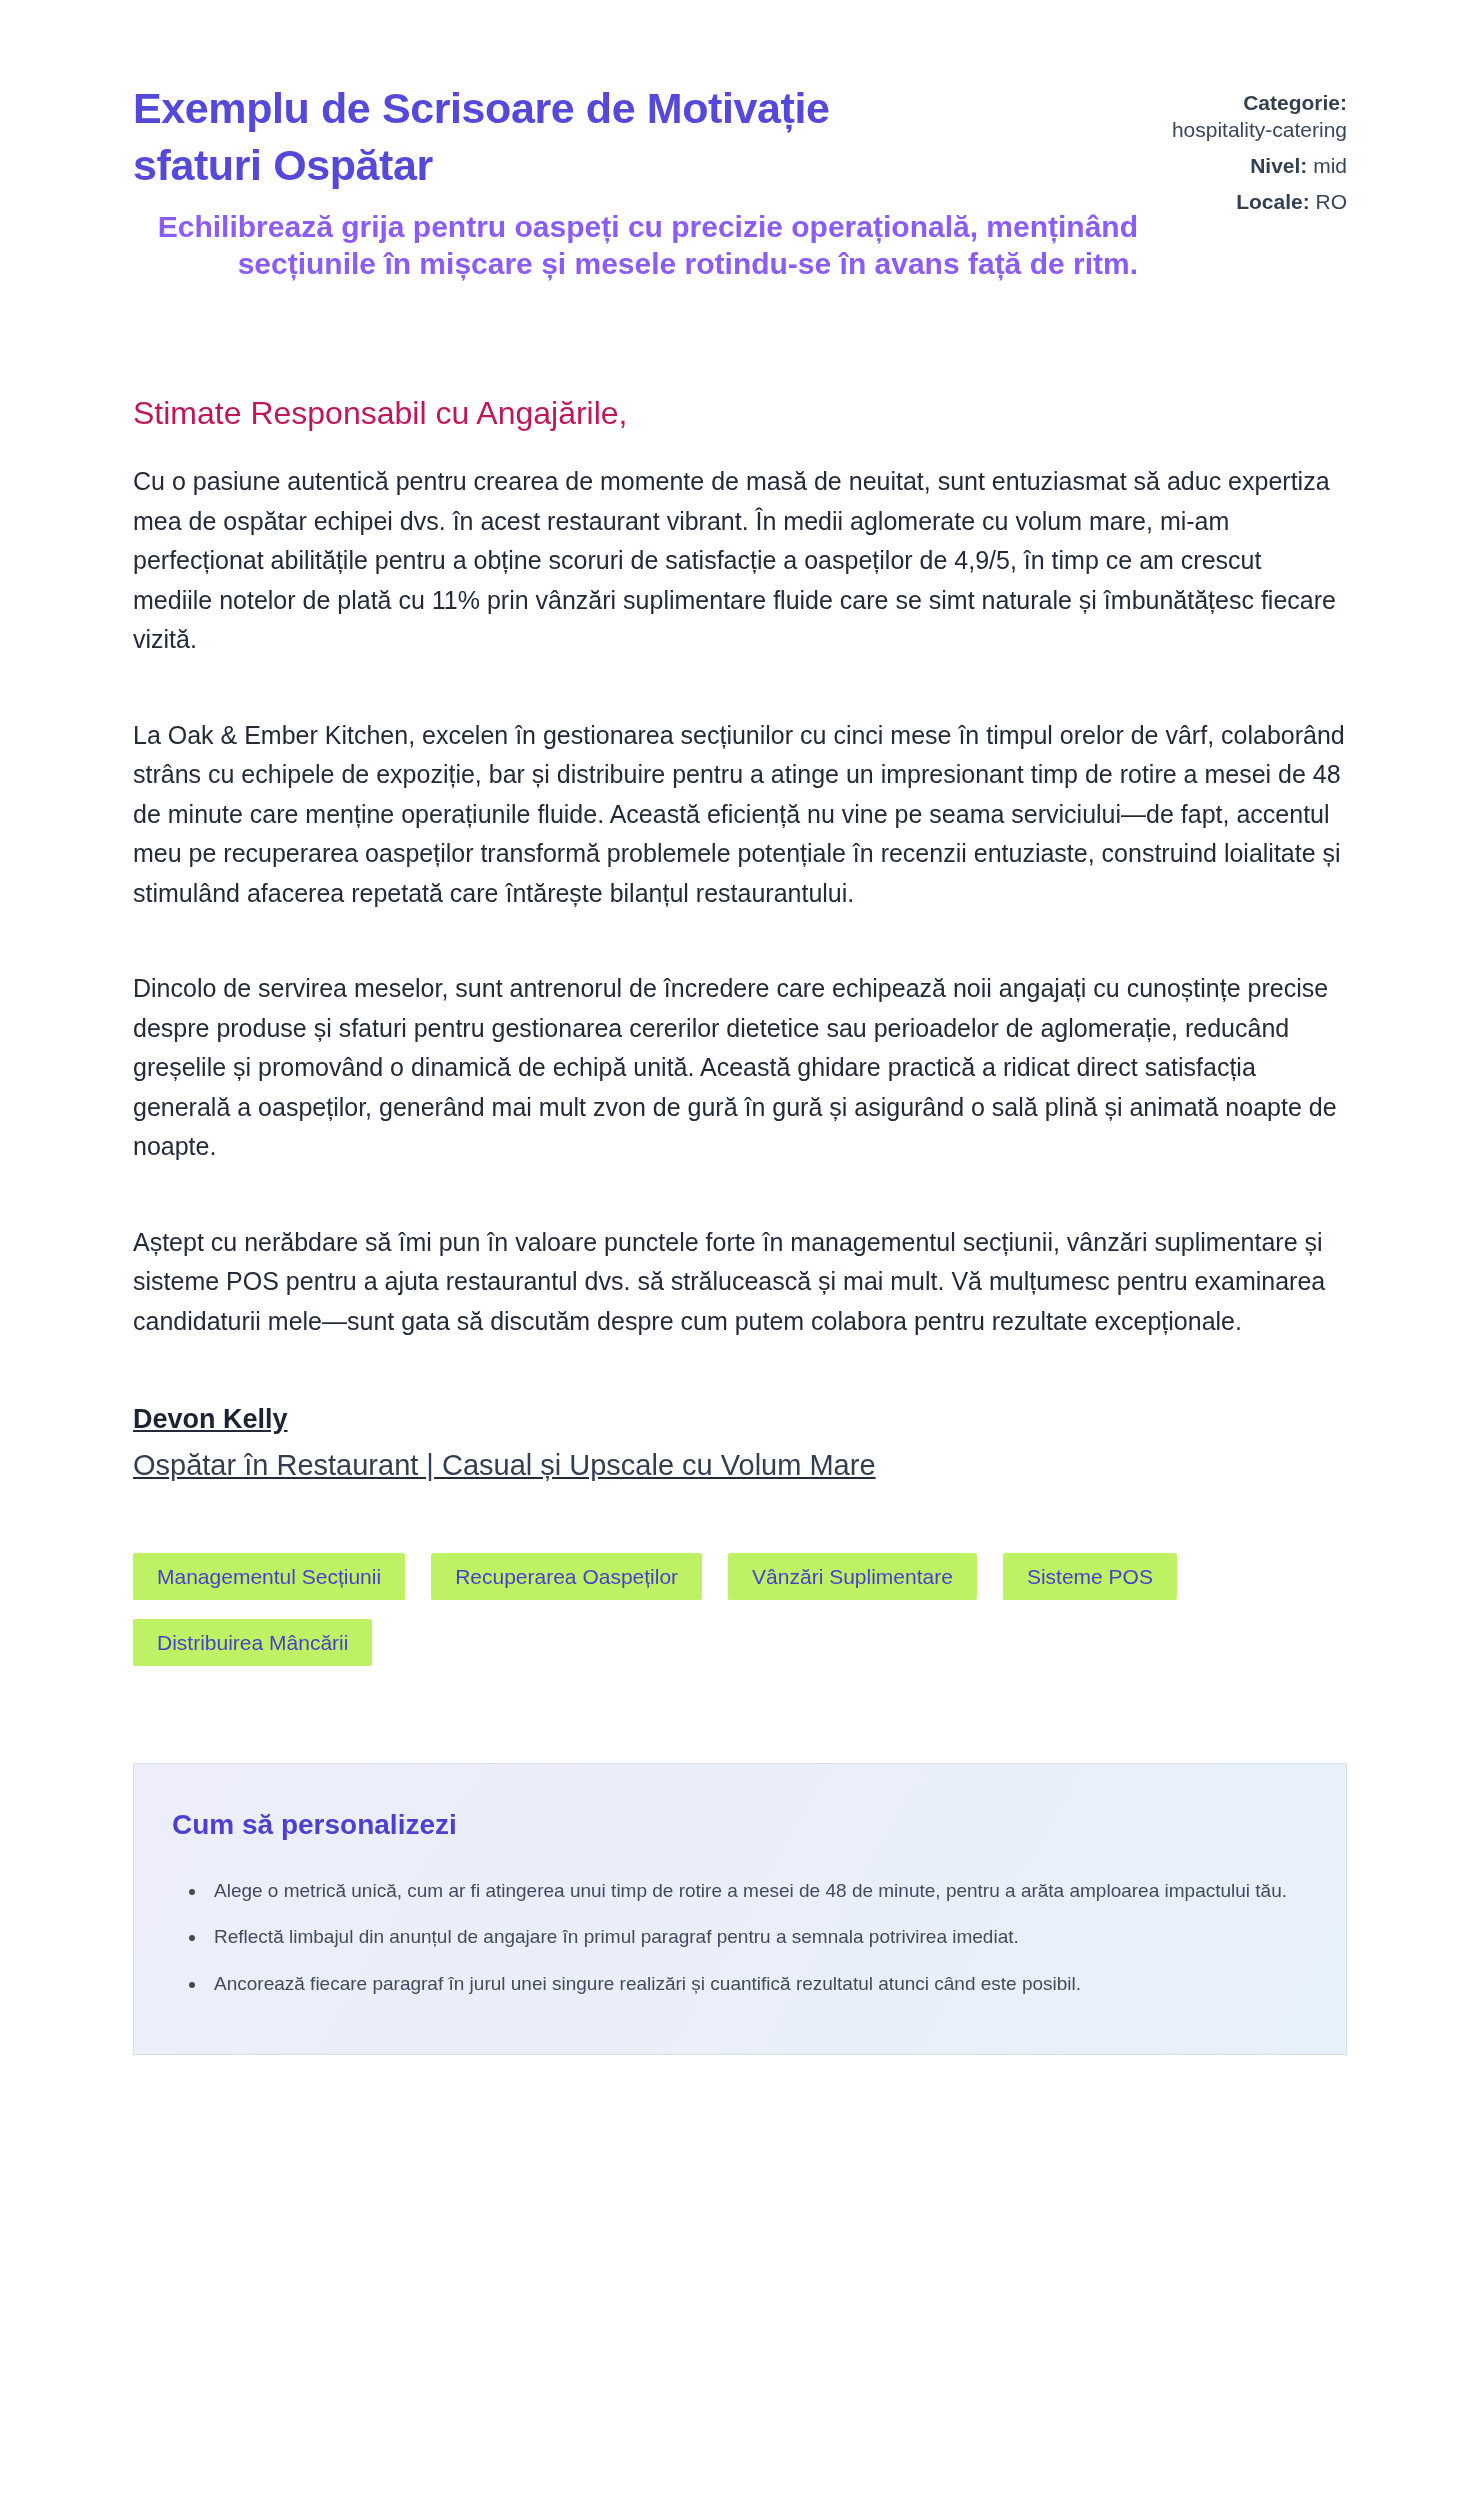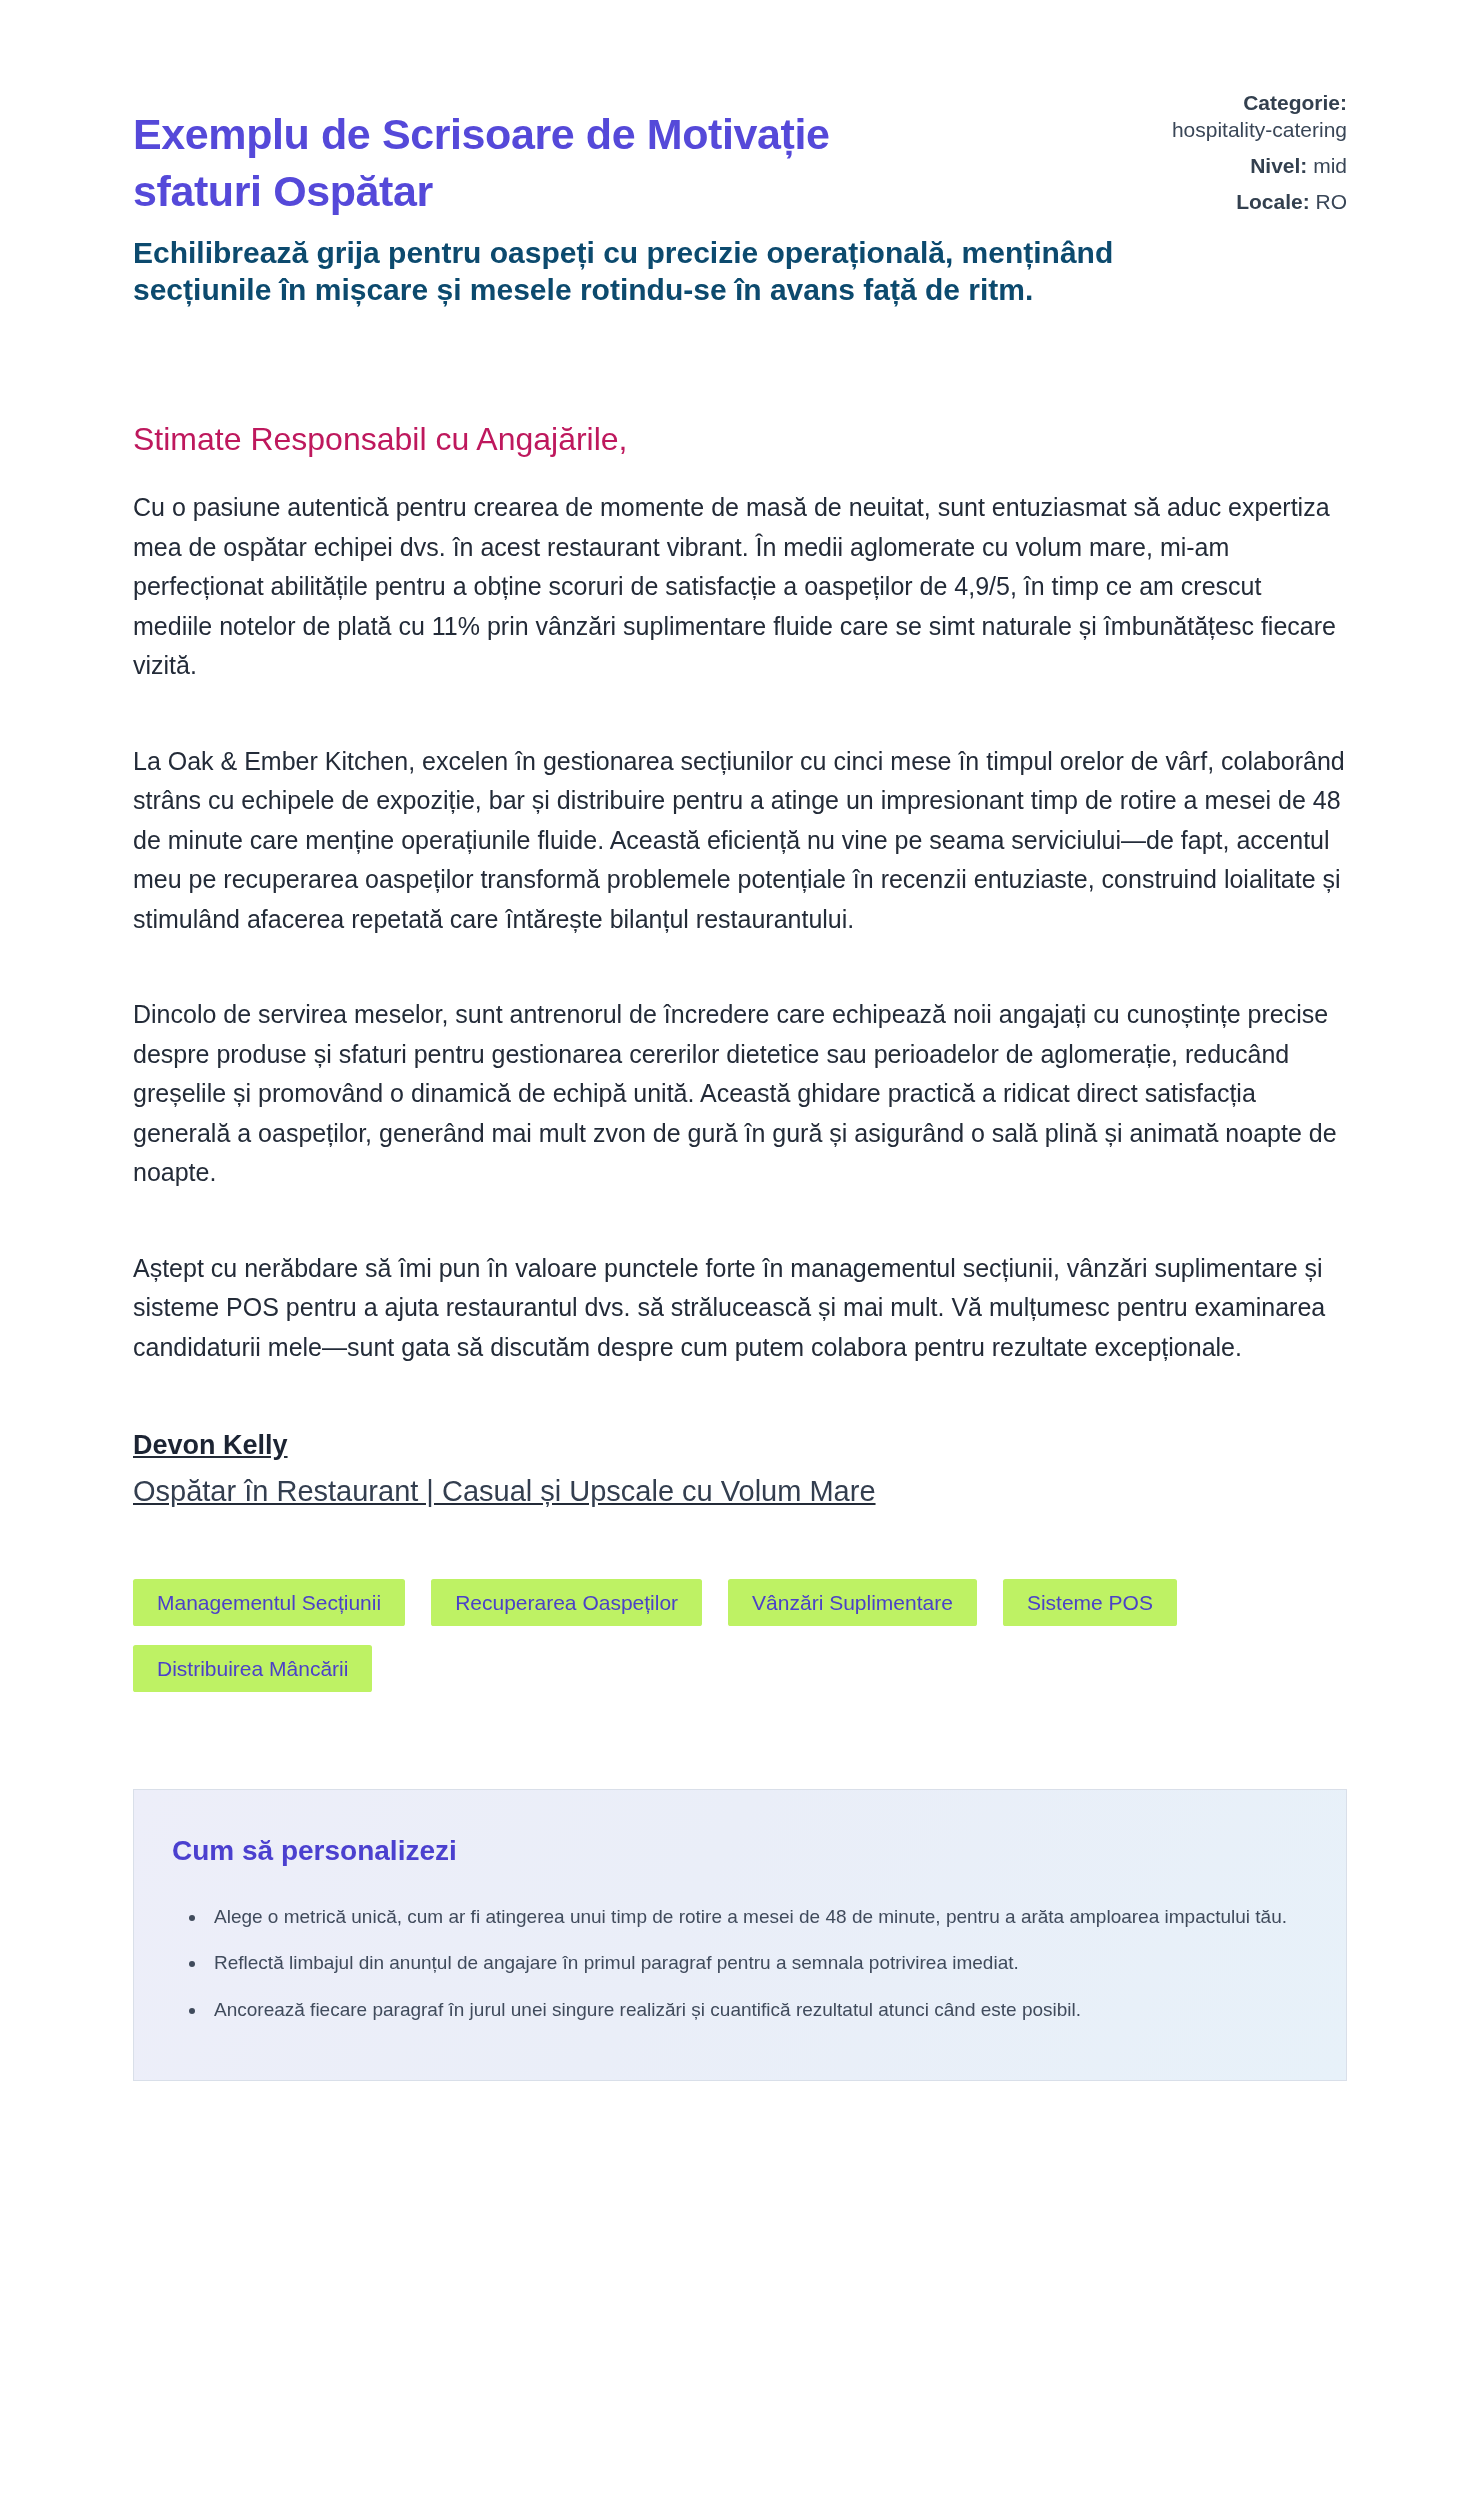--- a/index.html
+++ b/index.html
@@ -13,35 +13,36 @@
     overflow: hidden;
   }
   .page {
     width: 1479px;
     height: 2500px;
     padding: 80px 132px 0 133px;
   }
 
   
   .header { display: flex; justify-content: space-between; margin-bottom: 106px; }
-  .header-left { max-width: 1044px; margin-top: 26px; }
+  .header-left { max-width: 1044px; }
   .title {
     margin: 0 0 15.7px 0;
     font-size: 43px;
     line-height: 1.32;
     font-weight: 700;
     color: #5549d9;
     letter-spacing: -0.4px;
   }
   .subtitle {
     margin: 0;
     font-size: 30px;
     line-height: 1.22;
     font-weight: 700;
-    color: #0c4a6e;
+    color: #8b5cf6;
+    text-align: right;
   }
   .meta {
     width: 209px;
     flex-shrink: 0;
     text-align: right;
     font-size: 21px;
     line-height: 1.3;
     color: #394657;
     padding-top: 8.7px;
   }

